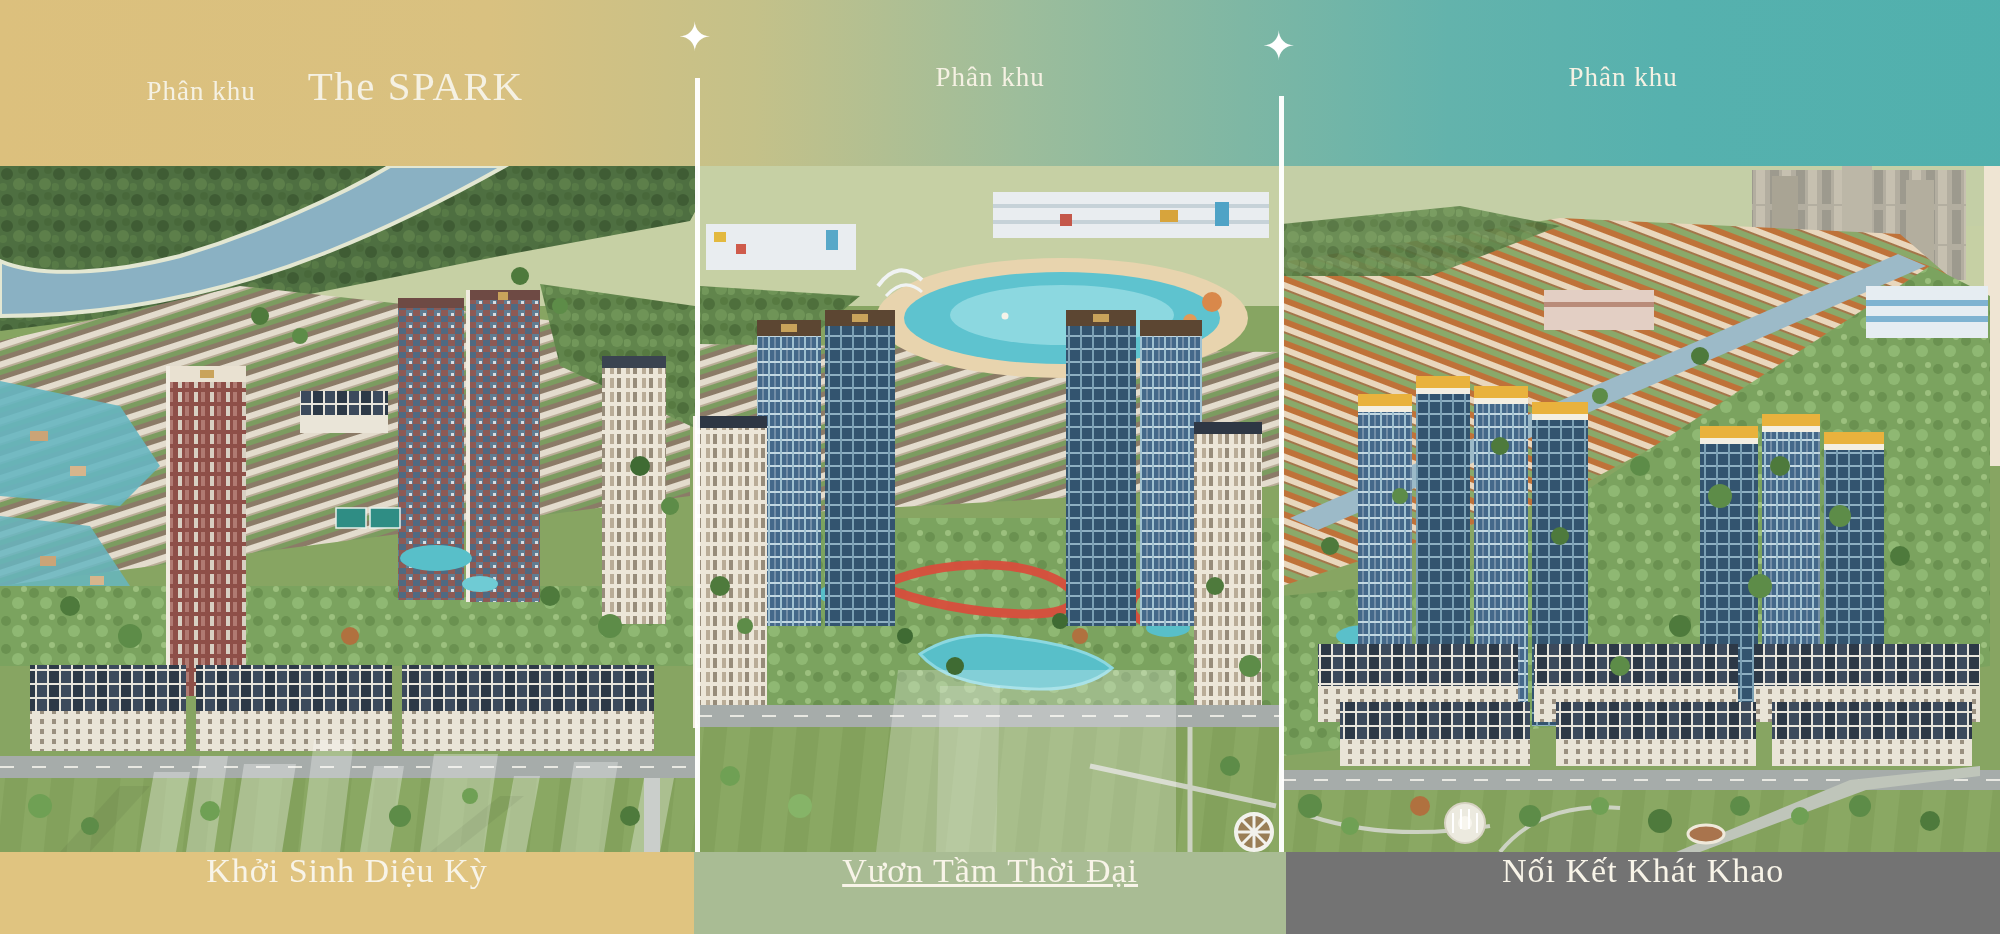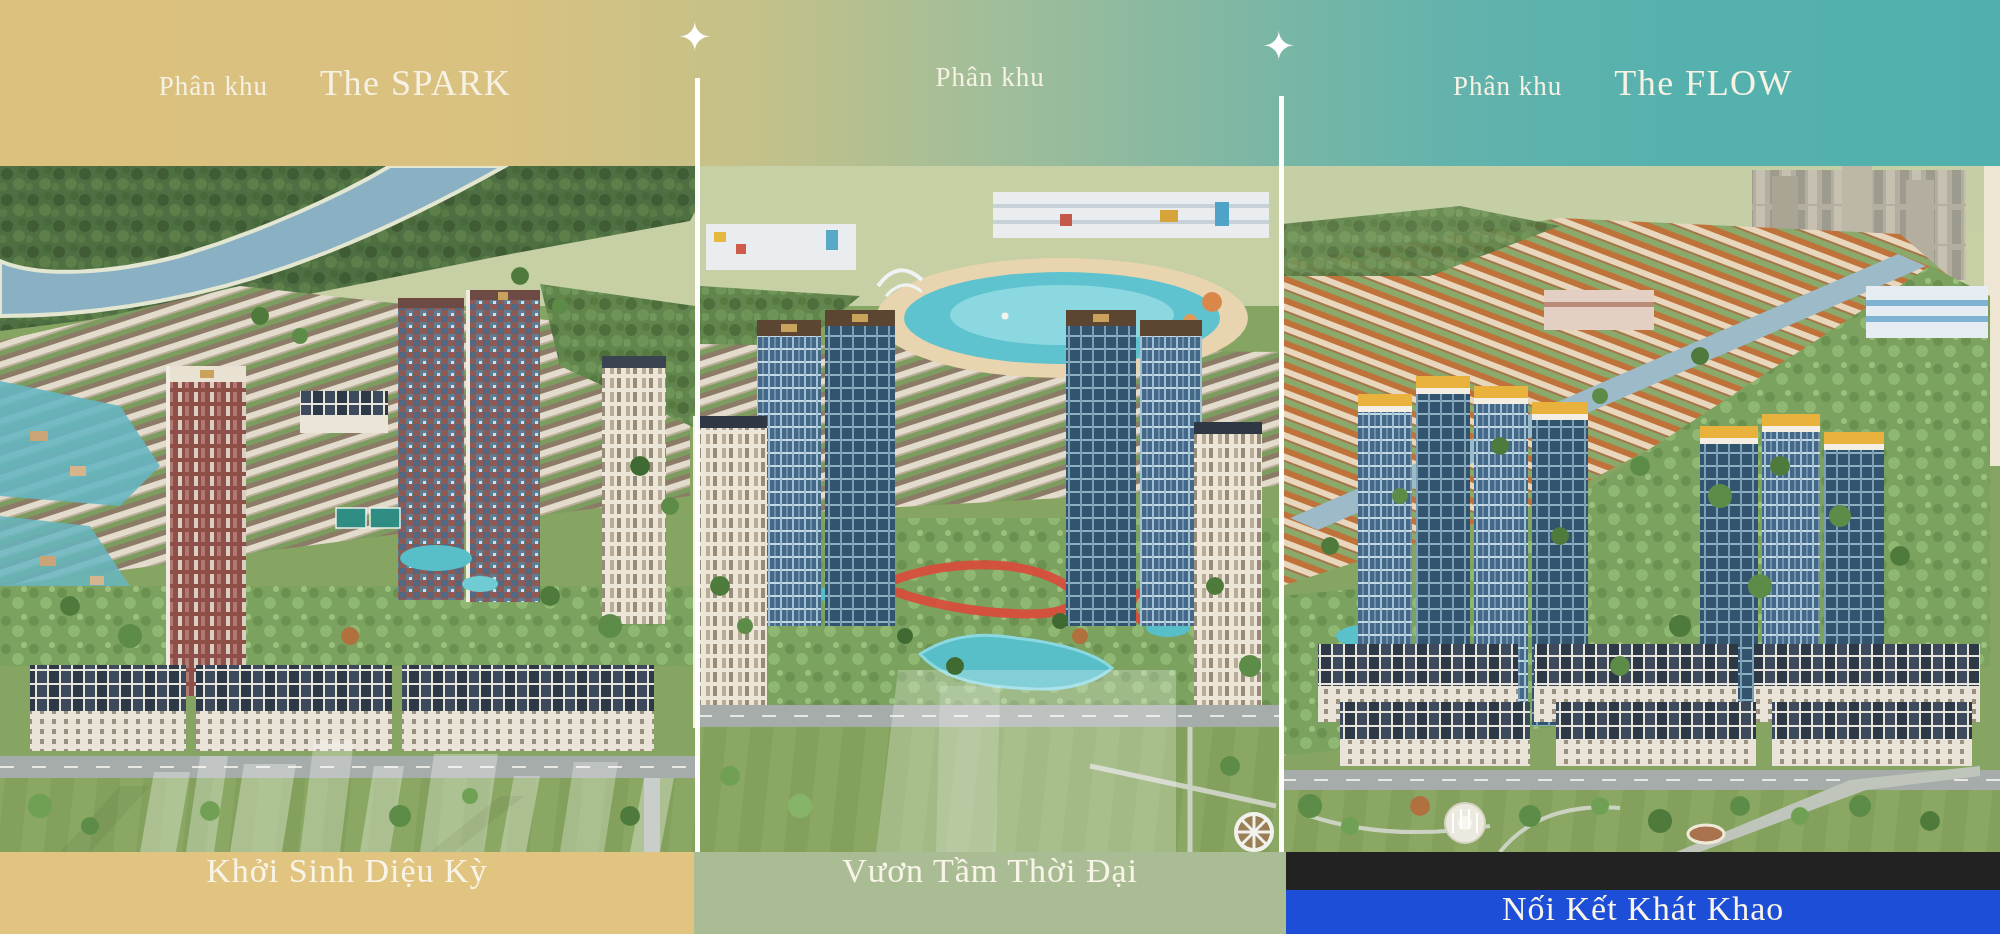--- a/index.html
+++ b/index.html
@@ -9,55 +9,54 @@
   .header{position:absolute;top:0;left:0;width:2000px;height:166px;
     background:linear-gradient(90deg,#dcc07d 0%,#d9c180 24%,#c4c189 37%,
       #9dbd9b 50%,#7eb7a4 61%,#63b3ac 71%,#56b1ae 82%,#50b0ad 100%);padding-left:39px;}
   .header-cell{position:absolute;top:0;height:166px;display:flex;
     align-items:baseline;justify-content:center;gap:52px;padding-top:62px;
     box-sizing:border-box;color:#f5f1e3;}
   .hc1{left:0;width:698px;transform:translateX(-14px);}
   .hc2{left:698px;width:584px;}
   .hc3{left:1282px;width:718px;transform:translateX(-18px);}
   .kicker{font-size:27px;letter-spacing:1px;}
-  .title{font-size:36px;letter-spacing:1.5px;}
+  .title{font-size:41px;letter-spacing:1.5px;}
   
   .photo{position:absolute;top:166px;left:0;display:block;}
   
   .vline{position:absolute;width:5px;background:rgba(255,255,255,.97);}
   .v1{left:695px;top:78px;height:774px;}
   .v2{left:1279px;top:96px;height:756px;}
   .sparkle{position:absolute;color:#ffffff;font-size:40px;line-height:1;
     font-family:"DejaVu Sans",sans-serif;}
   .s1{left:678px;top:17px;}
   .s2{left:1262px;top:26px;}
   
   .footer{position:absolute;left:0;top:852px;width:2000px;height:82px;display:flex;}
   .bar{display:flex;align-items:flex-start;justify-content:center;
     color:#f8f4e8;font-size:34px;letter-spacing:1px;}
   .b1{width:698px;background:#e0c480;}
-  .b2{width:596px;background:#a9bc94;}
-  .b3{width:718px;background:#1d4ed8;margin-top:38px;}
+  .b2{width:596px;background:#a9bc94;text-decoration:underline;}
+  .b3{width:718px;background:#737373;}
 </style>
 </head>
 <body>
 
 <div class="stage">
 
   <div class="header">
     <div class="header-cell hc1">
       <span class="kicker">Phân khu</span>
       <span class="title">The SPARK</span>
     </div>
     <div class="header-cell hc2">
       <span class="kicker">Phân khu</span>
     </div>
     <div class="header-cell hc3">
       <span class="kicker">Phân khu</span>
-      <span class="title">The FLOW</span>
     </div>
   </div>
 
   <svg class="photo" width="2000" height="686" viewBox="0 0 2000 686" preserveAspectRatio="none">
     <defs>
       <pattern id="pForestD" width="26" height="26" patternUnits="userSpaceOnUse">
         <rect width="26" height="26" fill="#4e6f41"></rect>
         <circle cx="7" cy="8" r="6" fill="#3f5c34"></circle>
           <circle cx="19" cy="18" r="6" fill="#5d7f4a"></circle>
         <circle cx="22" cy="4" r="4" fill="#48683a"></circle>

